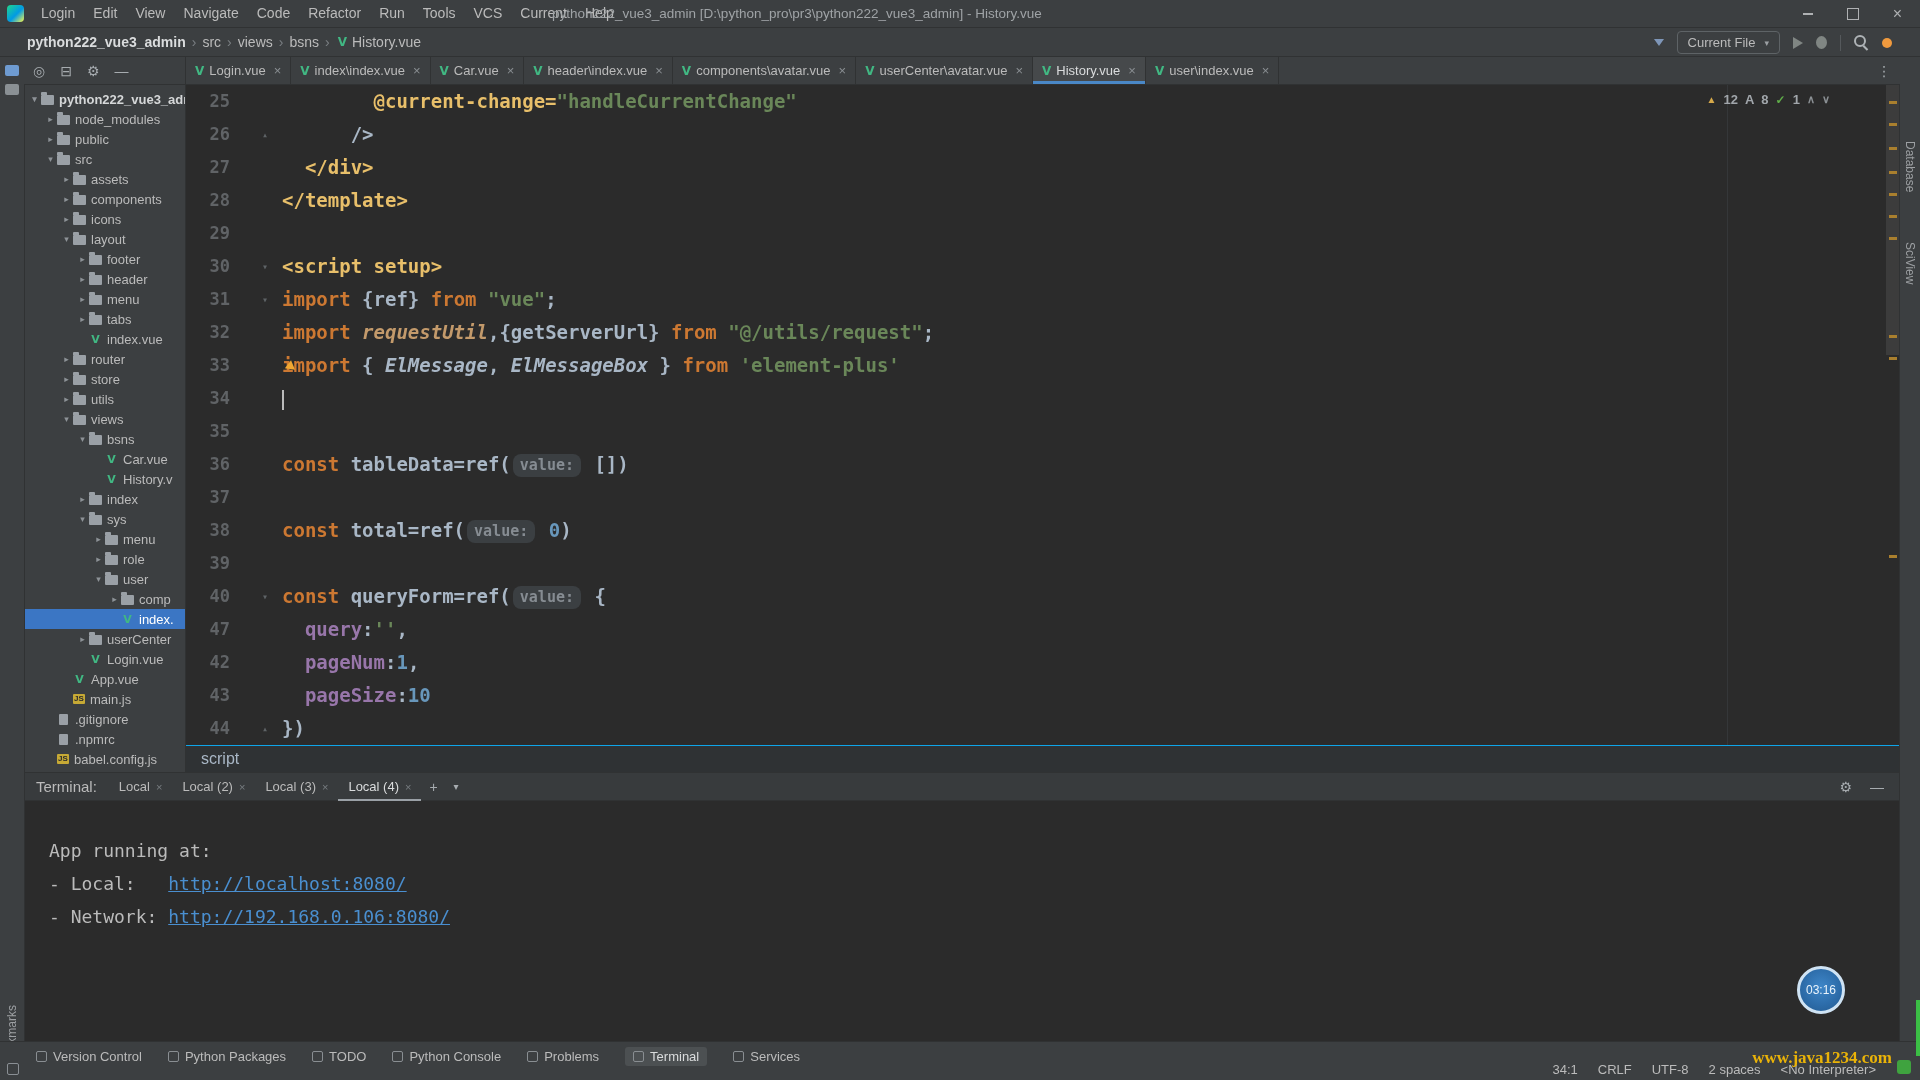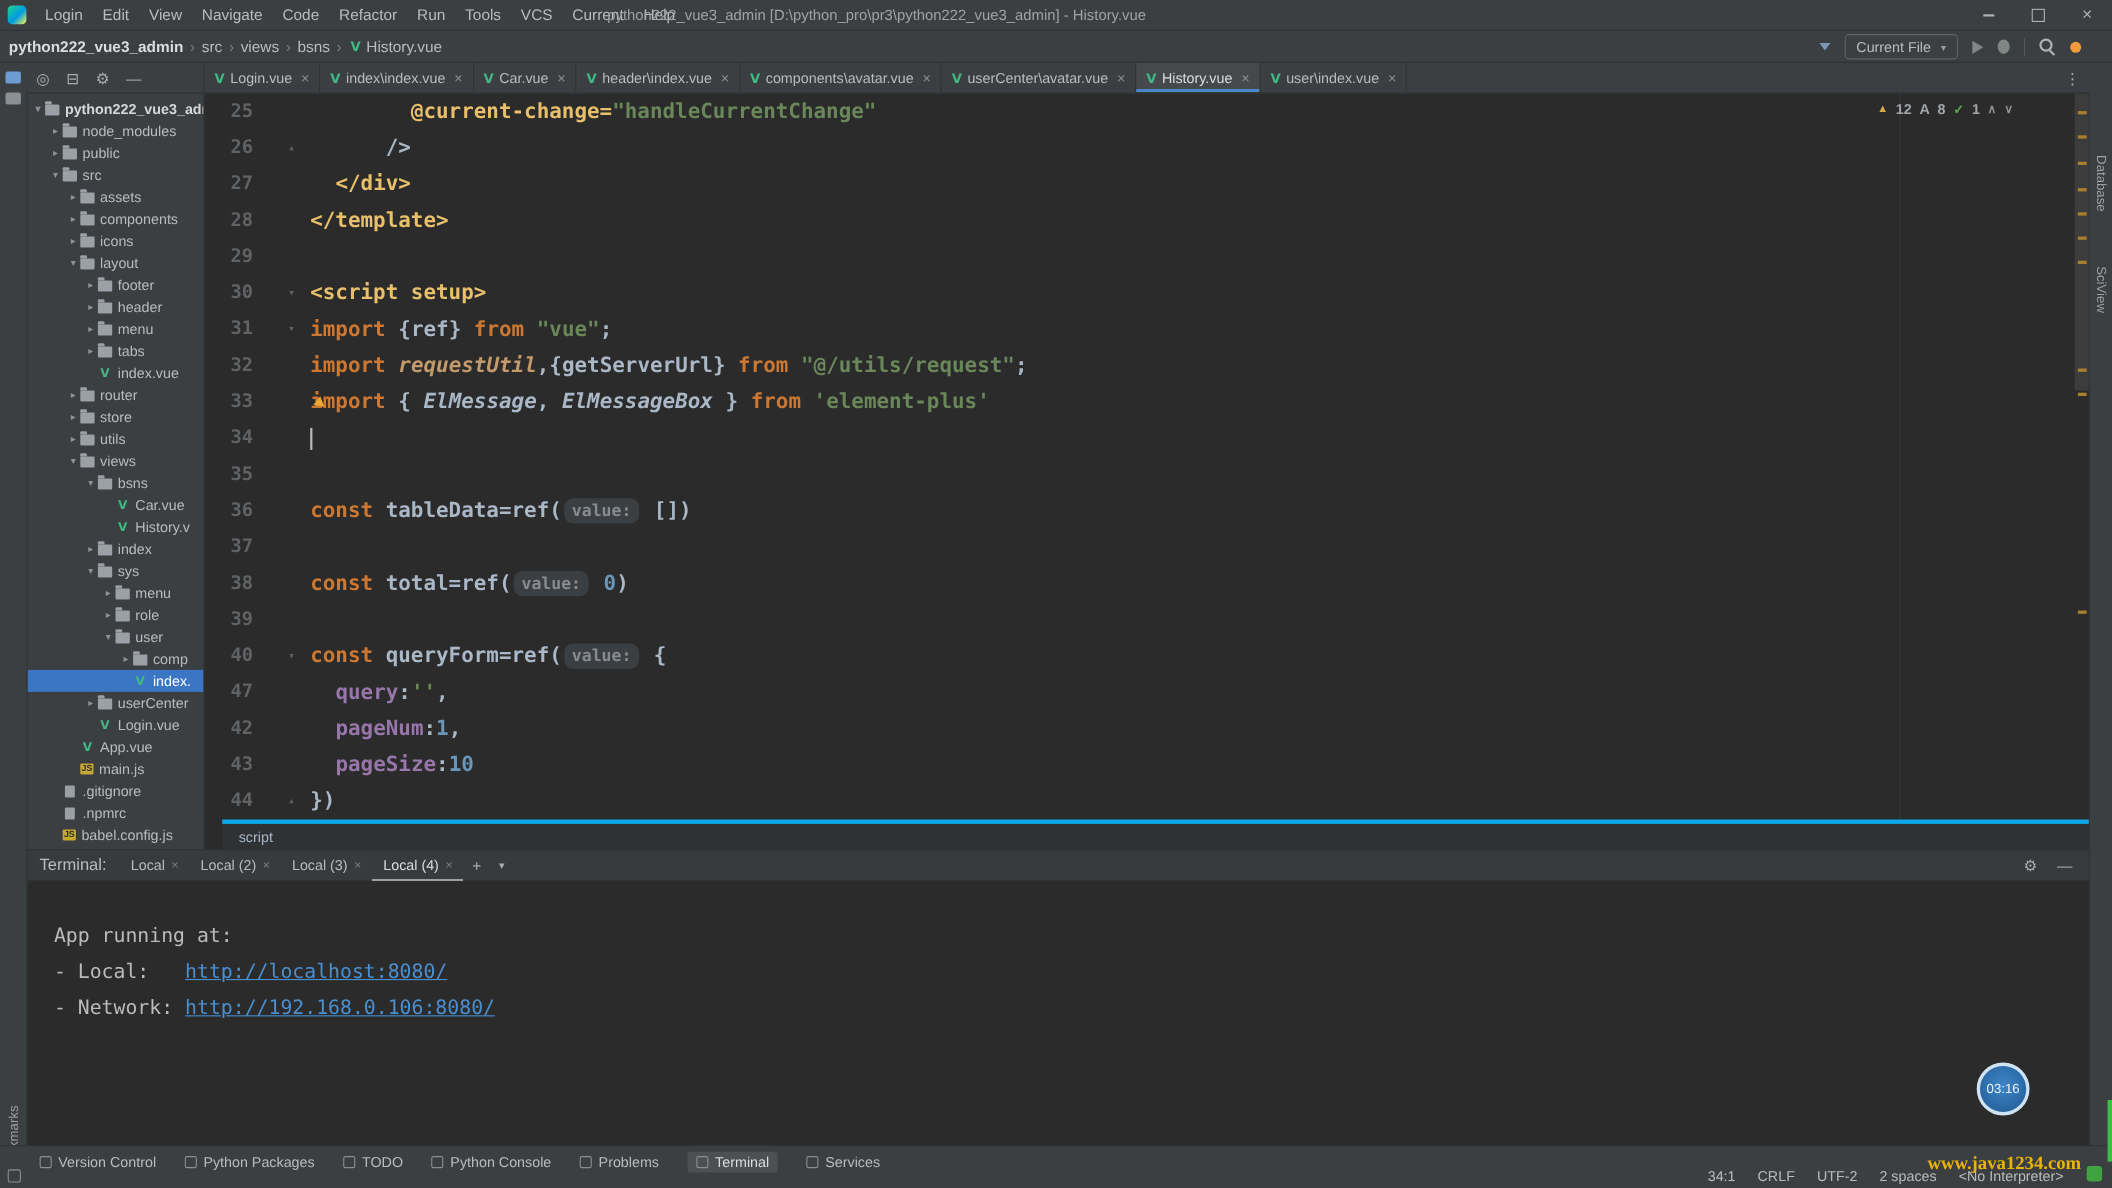--- a/index.html
+++ b/index.html
@@ -12,21 +12,21 @@
         background:linear-gradient(135deg,#21D789 0%,#009AE5 55%,#FCF84A 100%);}
   .menu{display:flex;}
   .menu-item{padding:0 9px;font-size:14px;line-height:27px;color:#BBBBBB;}
   .win-title{position:absolute;left:552px;top:0;line-height:28px;color:#9FA3A6;font-size:13.5px;white-space:nowrap;}
   .win-controls{margin-left:auto;display:flex;height:100%;}
   .win-btn{width:45px;height:100%;display:flex;align-items:center;justify-content:center;color:#AFB1B3;font-size:16px;}
   .glyph-min{width:10px;height:2px;background:#AFB1B3;}
   .glyph-max{width:10px;height:10px;border:1px solid #AFB1B3;}
   
   .navbar{position:absolute;left:0;top:28px;width:100%;height:29px;background:#3C3F41;border-bottom:1px solid #303233;
-          display:flex;align-items:center;padding-left:6px;box-sizing:border-box;z-index:5;}
+          display:flex;align-items:center;padding-left:25px;box-sizing:border-box;z-index:5;}
   .crumbs{display:flex;align-items:center;}
   .crumb{color:#BBBBBB;font-size:14px;padding:0 2px;white-space:nowrap;}
   .crumb.bold{font-weight:bold;color:#DADCDD;}
   .crumb-sep{color:#7A7F83;margin:0 4px;font-size:14px;}
   .vue-glyph{color:#41B883;font-weight:bold;font-size:12px;margin:0 3px 0 4px;font-family:"DejaVu Sans",sans-serif;}
   .nav-right{position:absolute;right:28px;top:0;height:29px;display:flex;align-items:center;gap:13px;}
   .icon-down{width:0;height:0;border-left:5px solid transparent;border-right:5px solid transparent;border-top:7px solid #7E96B8;}
   .run-config{display:flex;align-items:center;gap:9px;border:1px solid #5E6366;border-radius:4px;
               padding:0 10px;height:21px;color:#BBBBBB;font-size:13px;}
   .chev-sm{font-size:9px;color:#9CA0A3;}
@@ -85,22 +85,22 @@
          line-height:23px;height:23px;vertical-align:middle;margin:0 2px;}
   .caret{display:inline-block;width:2px;height:20px;background:#BBBBBB;vertical-align:middle;}
   .caret-marker{position:absolute;left:101px;top:277px;width:0;height:0;border-left:9px solid #F0A732;
                 border-top:5px solid transparent;border-bottom:5px solid transparent;transform:rotate(38deg);}
   .margin-line{position:absolute;left:1541px;top:0;bottom:0;width:1px;background:#353739;}
   .inspect-widget{position:absolute;top:7px;right:70px;display:flex;gap:7px;align-items:center;font-size:13px;color:#A1A6AB;}
   .w-tri{color:#D6A94A;font-size:10px;} .ok-check{color:#5FAD49;font-size:12px;} .insp-chev{color:#8A8F93;font-size:11px;}
   .stripe{position:absolute;right:0;top:0;width:14px;bottom:0;}
   .scroll-thumb{position:absolute;right:0;top:0;width:14px;height:270px;background:rgba(170,170,170,0.14);}
   .mark{position:absolute;right:3px;width:8px;height:3px;background:#A97F2E;}
-  .editor-crumbs{position:absolute;left:202px;right:20px;top:745px;height:27px;background:#2F3234;border-top:4px solid #0ea5e9;
-                 display:flex;align-items:center;padding-left:15px;font-size:13px;color:#A9B7C6;box-sizing:border-box;}
+  .editor-crumbs{position:absolute;left:186px;right:20px;top:745px;height:27px;background:#2F3234;border-top:1px solid #0ea5e9;
+                 display:flex;align-items:center;padding-left:15px;font-size:16px;color:#A9B7C6;box-sizing:border-box;}
   
   .terminal{position:absolute;left:24px;top:772px;right:20px;bottom:39px;background:#2B2B2B;border-top:1px solid #303233;box-sizing:border-box;}
   .term-header{height:28px;display:flex;align-items:center;background:#383B3D;border-bottom:1px solid #303233;padding-left:12px;box-sizing:border-box;}
   .term-title{color:#BBBBBB;font-size:15px;margin-right:12px;}
   .term-tab{display:flex;align-items:center;gap:6px;color:#BBBBBB;font-size:13px;padding:0 10px;height:28px;box-sizing:border-box;}
   .term-tab .tab-close{font-size:11px;color:#787D81;margin-left:0;}
   .term-tab.active{box-shadow:inset 0 -2px 0 #9AA0A6;color:#DADCDD;}
   .term-plus,.term-chev{color:#A7ACB0;padding:0 8px;font-size:14px;}
   .term-chev{font-size:10px;}
   .term-right{margin-left:auto;display:flex;gap:18px;padding-right:16px;color:#A7ACB0;font-size:14px;align-items:center;}
@@ -614,21 +614,21 @@
           <span>Terminal</span>
         </div>
         <div class="status-item">
           <span class="mini-box"></span>
           <span>Services</span>
         </div>
       </div>
     <div class="status-right" id="status-right">
         <span>34:1</span>
         <span>CRLF</span>
-        <span>UTF-2</span>
+        <span>UTF-8</span>
         <span>2 spaces</span>
         <span>&lt;No Interpreter&gt;</span>
       </div>
     <div class="status-corner"></div>
   </div>
 
   <div class="watermark">www.java1234.com</div>
   <div class="timer">
     <span>03:16</span>
   </div>

